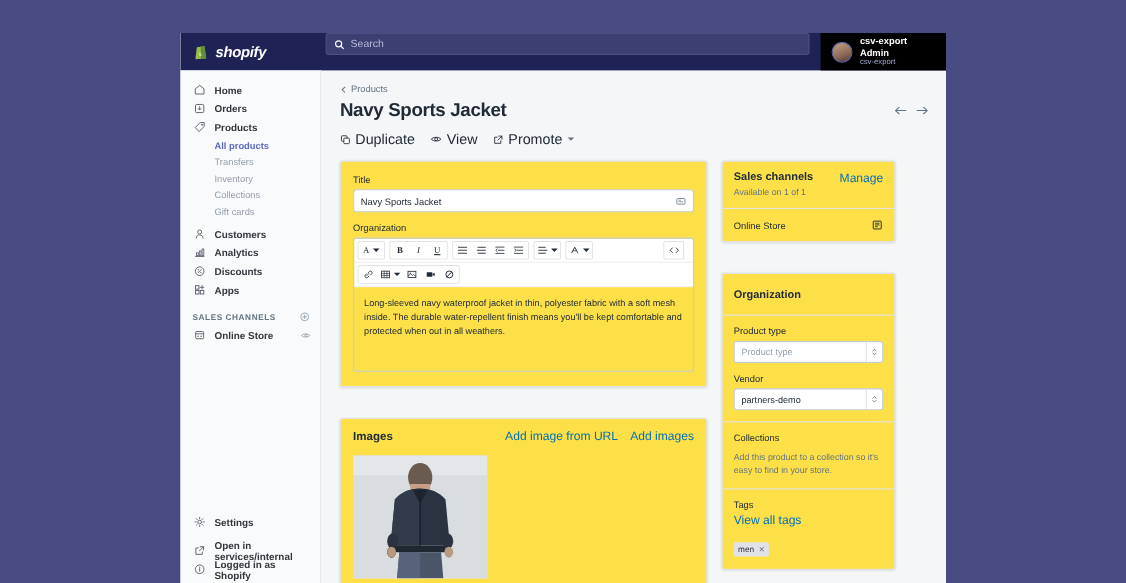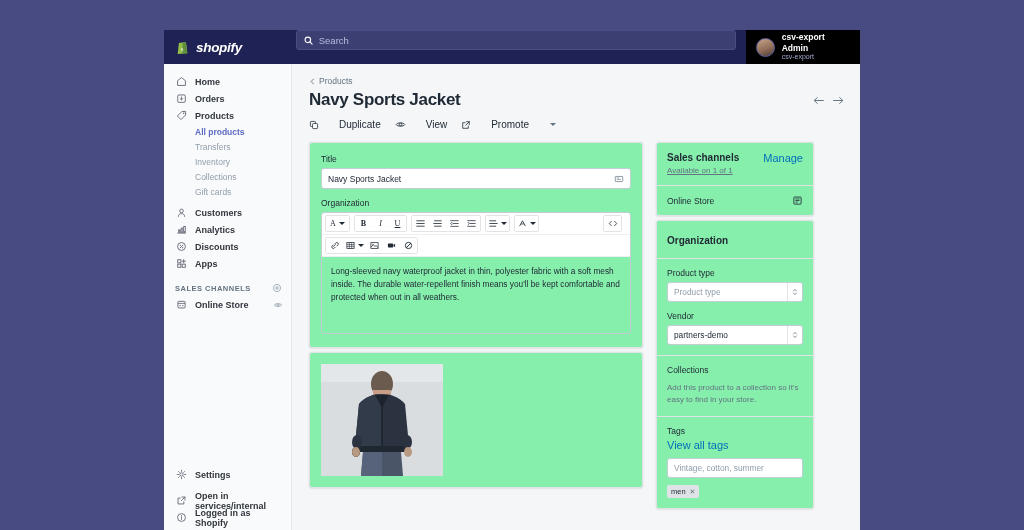--- a/index.html
+++ b/index.html
@@ -122,35 +122,35 @@
   .page-head { display: flex; align-items: flex-start; justify-content: space-between; }
   .page-title { font-size: 17px; font-weight: bold; color: #212b36; letter-spacing: -0.3px; }
   .page-nav { display: flex; gap: 4px; padding-top: 2px; }
   .pg-btn {
     width: 16px; height: 16px; border-radius: 3px;
     display: flex; align-items: center; justify-content: center;
     color: #637381; cursor: pointer; font-size: 11px;
   }
   .actions { display: flex; align-items: center; gap: 14px; margin-top: 9px; }
   .action {
-    display: flex; align-items: center; gap: 20px;
-    font-size: 10px; color: #212b36; cursor: pointer;
+    display: flex; align-items: center; gap: 4px;
+    font-size: 13px; color: #212b36; cursor: pointer;
   }
   .caret { width:0;height:0;border-left:3px solid transparent;border-right:3px solid transparent;border-top:3.5px solid #637381; margin-left:1px;}
 
   .columns { display: flex; gap: 13px; margin-top: 12px; align-items: flex-start; }
   .col-left { width: 334px; flex: none; }
   .col-right { width: 158px; flex: none; }
 
   .card {
-    background: #86efac;
+    background: #fde047;
     border: 1px solid #e1e3e5;
     border-radius: 3px;
     box-shadow: 0 0 0 1px rgba(63,63,68,0.03), 0 1px 2px rgba(63,63,68,0.08);
-    margin-bottom: 4px;
+    margin-bottom: 28px;
   }
   .card-pad { padding: 11px 11px 13px 11px; }
   .field-label { font-size: 8.5px; color: #212b36; margin-bottom: 4px; }
   .input {
     height: 21px; border: 1px solid #c4cdd5; border-radius: 3px;
     background: #fff; display: flex; align-items: center;
     padding: 0 6px; font-size: 8.5px; color: #212b36;
     justify-content: space-between;
   }
 
@@ -188,21 +188,21 @@
   .photo {
     width: 122px; height: 112px;
     background: #dfe3e6;
     position: relative; overflow: hidden;
   }
 
   
   .rc-sec { padding: 9px 10px 10px 10px; }
   .rc-head { display: flex; align-items: flex-start; justify-content: space-between; }
   .rc-title { font-size: 10px; font-weight: bold; color: #212b36; }
-  .rc-sub { font-size: 8px; color: #637381; margin-top: 2px; text-decoration: underline; }
+  .rc-sub { font-size: 8px; color: #637381; margin-top: 2px; }
   .rc-divider { border-top: 1px solid #e1e3e5; }
   .rc-row { display: flex; align-items: center; justify-content: space-between; padding: 9px 10px; }
   .rc-row-label { font-size: 8.5px; color: #212b36; }
   .sel {
     height: 20px; border: 1px solid #c4cdd5; border-radius: 3px;
     display: flex; align-items: center; justify-content: space-between;
     padding: 0 0 0 6px; font-size: 8.3px; color: #212b36; background: #fff;
   }
   .sel .ph { color: #919eab; }
   .sel-arrow {
@@ -596,20 +596,27 @@
                     </div>
                   </div>
                 </div>
 
                 <div class="ed-body">Long-sleeved navy waterproof jacket in thin, polyester fabric with a soft mesh inside. The durable water-repellent finish means you'll be kept comfortable and protected when out in all weathers.</div>
               </div>
             </div>
           </div>
 
           <div class="card">
+            <div class="card-head">
+              <span class="card-title">Images</span>
+              <span class="img-links">
+                <span class="link">Add image from URL</span>
+                <span class="link">Add images</span>
+              </span>
+            </div>
             <div class="photo-wrap">
               <div class="photo">
                 <svg width="122" height="112" viewBox="0 0 122 112">
                   <rect width="122" height="112" fill="#d9dde0"></rect>
                   <rect y="0" width="122" height="18" fill="#e3e7e9"></rect>
                   <ellipse cx="61" cy="20" rx="11" ry="13" fill="#6b5a4e"></ellipse>
                   <rect x="52" y="26" width="18" height="12" fill="#c89f86"></rect>
                   <path d="M38 40 C44 33 52 30 61 30 C70 30 78 33 84 40 L88 82 L34 82 Z" fill="#2b3340"></path>
                   <path d="M38 40 C44 33 52 30 61 30 L61 82 L34 82 Z" fill="#323b4a"></path>
                   <path d="M54 31 L61 44 L68 31" fill="#1d242e"></path>
@@ -683,23 +690,20 @@
             <div class="rc-sec">
               <div class="field-label" style="margin-bottom:7px;">Collections</div>
               <div class="helper">Add this product to a collection so it's easy to find in your store.</div>
             </div>
 
             <div class="rc-divider"></div>
 
             <div class="rc-sec">
               <div class="field-label" style="margin-bottom:3px;">Tags</div>
               <div class="link" style="margin-bottom:7px;">View all tags</div>
-              <div class="search-mini">
-                <span>Vintage, cotton, summer</span>
-              </div>
               <div class="tag-chip">
                 <span>men</span>
                 <span class="chip-x">✕</span>
               </div>
             </div>
           </div>
         </div>
 
       </div>
     </div>

